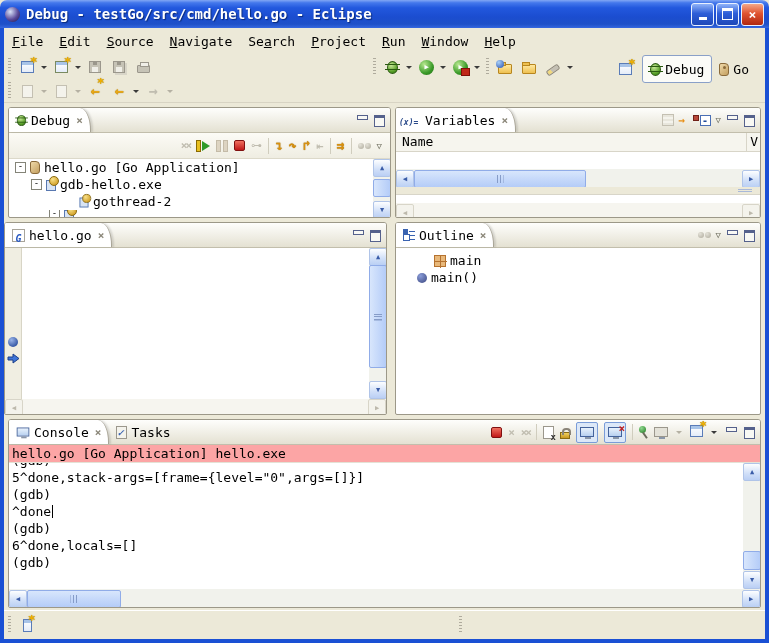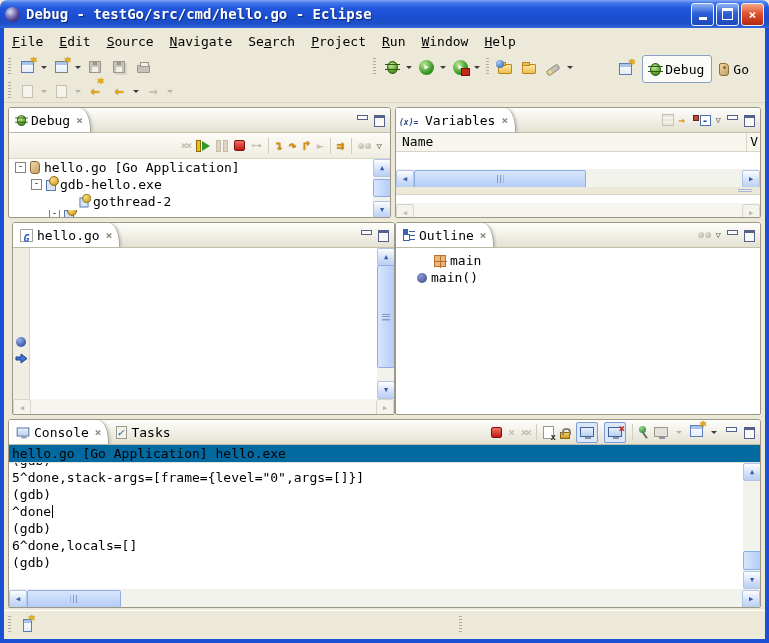--- a/index.html
+++ b/index.html
@@ -372,21 +372,21 @@
       <span style="position:absolute;right:8px;top:2px;width:14px;height:3px;background:repeating-linear-gradient(180deg,#A8B8D8 0 1px,transparent 1px 2px)"></span>
     </div>
     <div style="position:relative;height:26px;background:#fff;border-top:1px solid #D8D5C8">
       <div class="strack" style="left:0;bottom:0;height:18px;width:100%;background:#F6F5EF">
         <span class="sbtn dis" style="left:0;top:1px">◀</span>
         <span class="sbtn dis" style="right:0;top:1px">▶</span>
       </div>
     </div>
   </div>
 
-  <div class="view" style="left:12px;top:222px;width:383px;height:193px">
+  <div class="view" style="left:4px;top:222px;width:383px;height:193px">
     <div class="vtabbar">
       <span class="vtab sel">
         <i class="ic ic-goedit"></i>
         <span>hello.go</span>
         <span class="tclose">×</span>
       </span>
       <span class="vtools">
         <span class="pbtn min"></span>
         <span class="pbtn max"></span>
       </span>
@@ -469,21 +469,21 @@
         <span style="width:1px;height:16px;background:#D0CDBE"></span>
         <span class="ic ic-pin"></span>
         <span><i class="ic ic-mon gray"></i></span>
           <i class="dd gray"></i>
         <span><i class="ic winicon star"></i></span>
           <i class="dd"></i>
         <span class="pbtn min"></span>
         <span class="pbtn max"></span>
       </span>
     </div>
-    <div style="height:17px;line-height:17px;padding-left:3px;background:#0369a1;border-bottom:1px solid #E4E2D6;white-space:pre">hello.go [Go Application] hello.exe</div>
+    <div style="height:17px;line-height:17px;padding-left:3px;background:#fca5a5;border-bottom:1px solid #E4E2D6;white-space:pre">hello.go [Go Application] hello.exe</div>
     <div style="position:relative;height:126px;overflow:hidden;background:#fff">
       <div style="margin-top:-11px;padding-left:3px;">
         <div class="conline"><span>(gdb)</span></div>
         <div class="conline"><span>5^done,stack-args=[frame={level="0",args=[]}]</span></div>
         <div class="conline"><span>(gdb)</span></div>
         <div class="conline"><span>^done</span><span class="caret"></span></div>
         <div class="conline"><span>(gdb)</span></div>
         <div class="conline"><span>6^done,locals=[]</span></div>
         <div class="conline"><span>(gdb)</span></div>
       </div>

